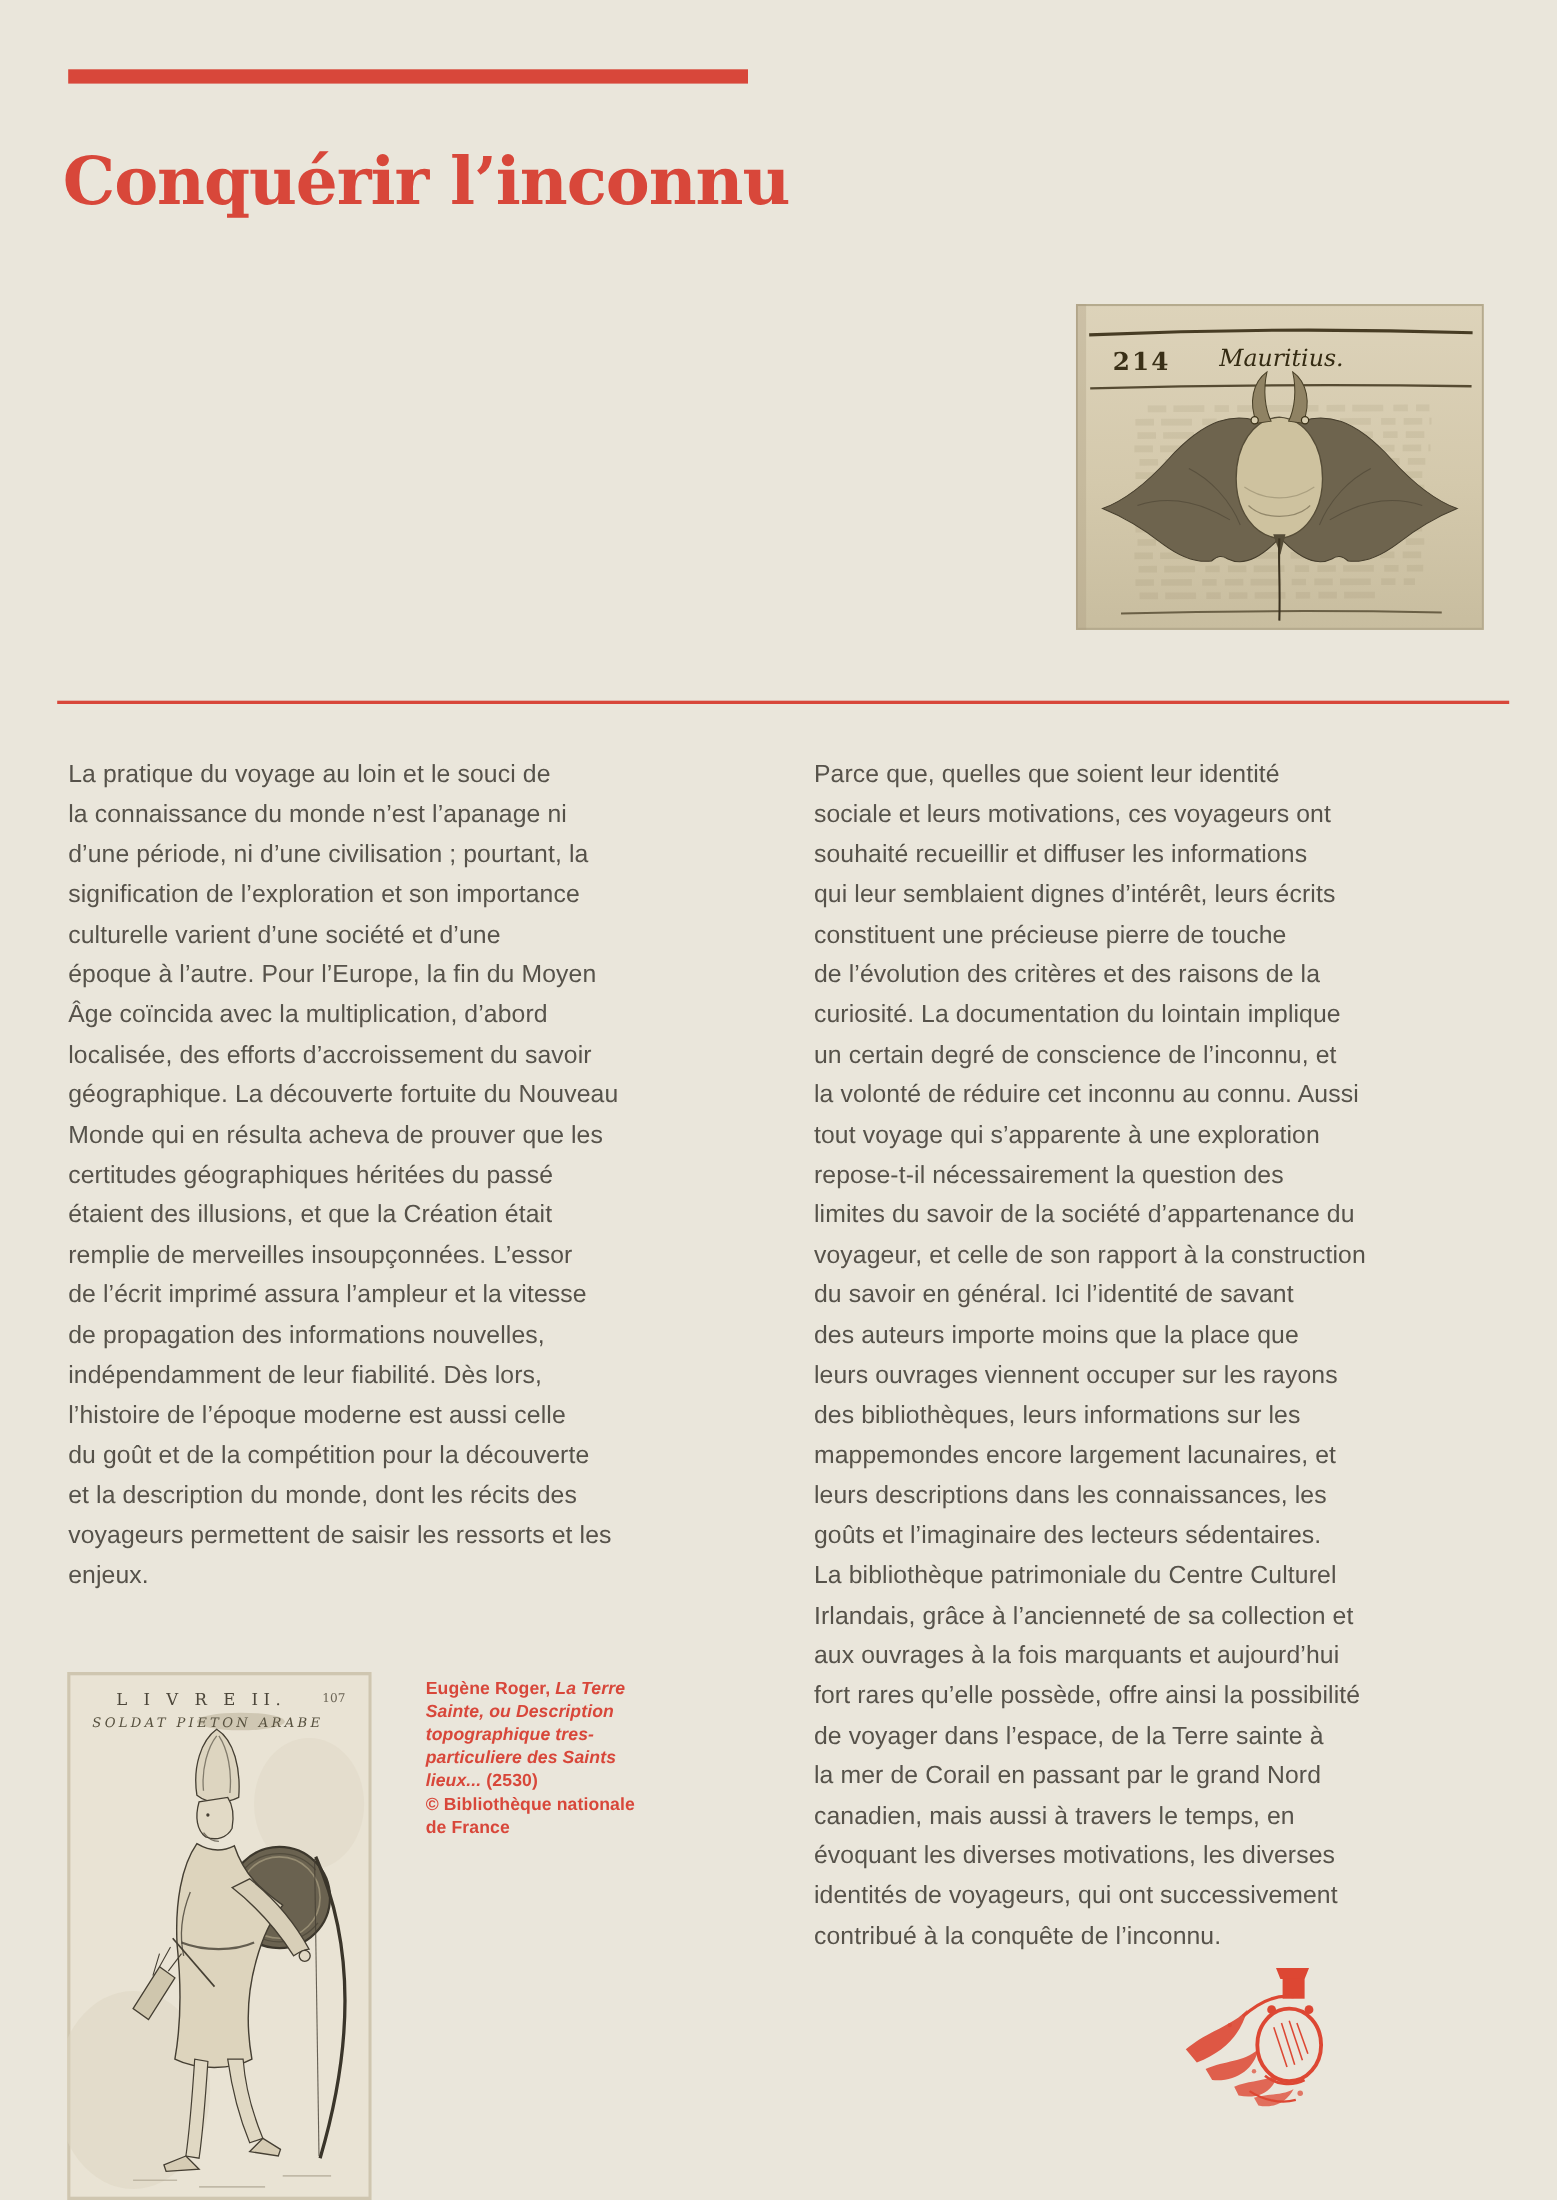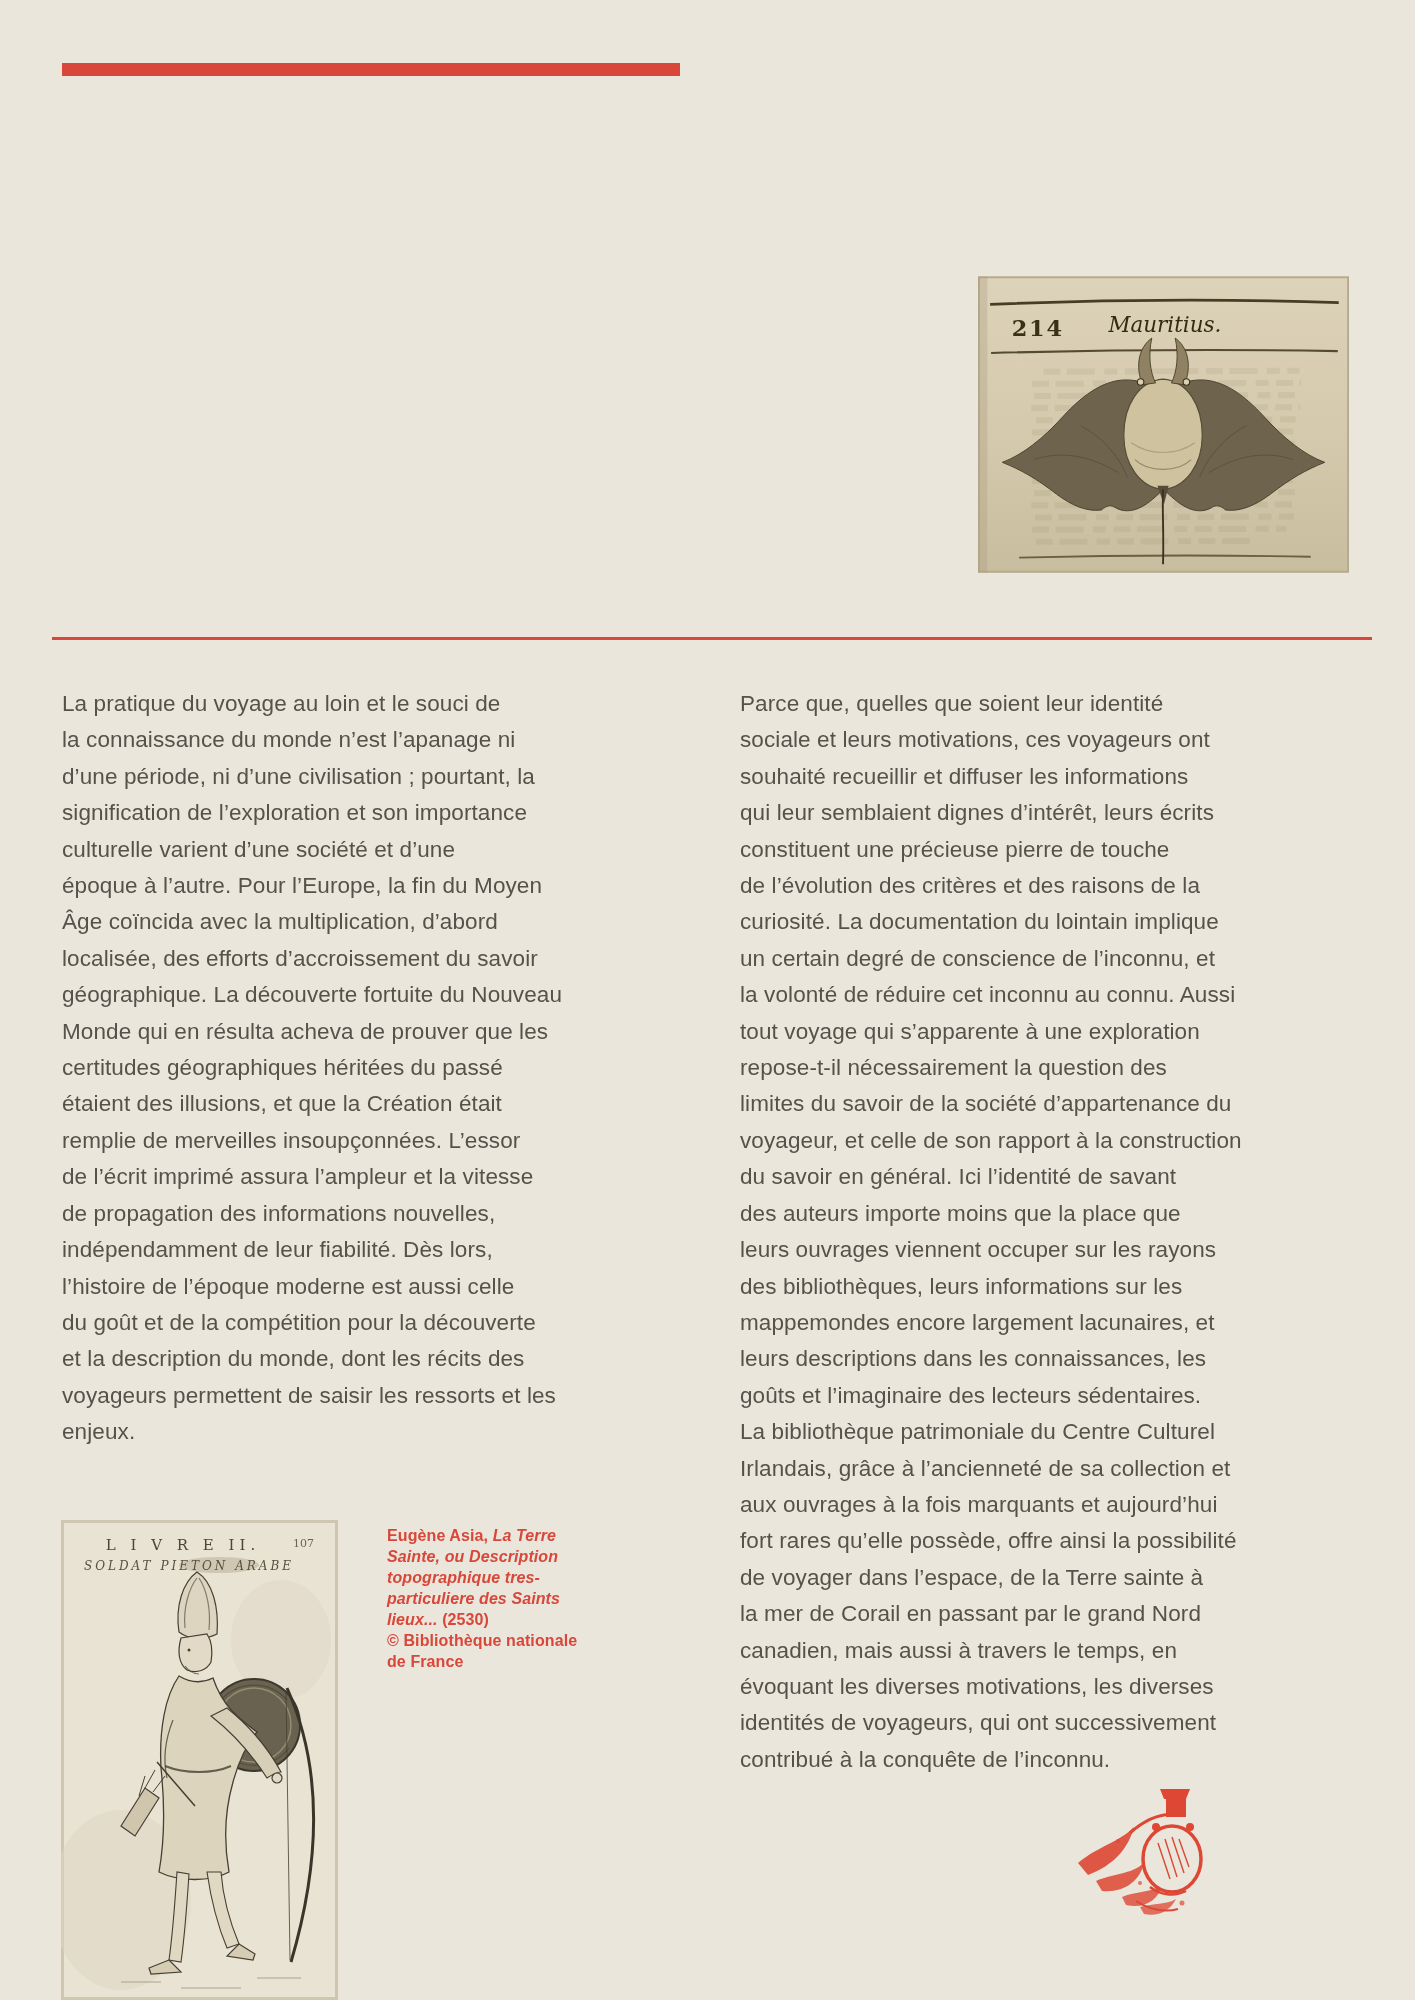--- a/index.html
+++ b/index.html
@@ -56,20 +56,21 @@
     letter-spacing:.2px;white-space:pre-line;
   }
 </style>
 </head>
 <body>
 
 <div class="page">
 
   <div class="topbar"></div>
 
+  <h1 class="title">Conquérir l’inconnu</h1>
 
 
 
   <div class="figure fig-mauritius">
     <svg viewBox="0 0 397 317" aria-hidden="true">
       <defs>
         <linearGradient id="pg" x1="0" y1="0" x2="0" y2="1">
           <stop offset="0" stop-color="#ddd3ba"></stop>
           <stop offset="0.55" stop-color="#d4c9ac"></stop>
           <stop offset="1" stop-color="#c8bd9f"></stop>
@@ -214,21 +215,21 @@
         <g stroke="#9a917c" stroke-width="1.5" opacity="0.5">
           <line x1="60" y1="462" x2="100" y2="462"></line>
           <line x1="120" y1="468" x2="180" y2="468"></line>
           <line x1="196" y1="458" x2="240" y2="458"></line>
         </g>
       </g>
     </svg>
   </div>
 
   <div class="caption caption-roger">
-    <span>Eugène Asia, </span><i>La Terre Sainte, ou Description topographique tres-particuliere des Saints lieux...</i><span> (2530)</span>
+    <span>Eugène Roger, </span><i>La Terre Sainte, ou Description topographique tres-particuliere des Saints lieux...</i><span> (2530)</span>
     <div>© Bibliothèque nationale de France</div>
   </div>
 
   <div class="logo-crest">
     <svg viewBox="0 0 137 137" aria-hidden="true">
       <g fill="#dd4733">
         <path d="M8 80 C30 62 48 60 64 44 C58 66 44 82 18 92 Z" opacity="0.9"></path>
         <path d="M26 98 C44 90 60 92 74 80 C70 98 54 110 32 108 Z" opacity="0.85"></path>
         <path d="M52 114 C66 108 80 110 92 102 C88 118 74 126 56 122 Z" opacity="0.8"></path>
         <path d="M70 124 C84 120 96 122 106 116 C100 128 88 134 74 131 Z" opacity="0.75"></path>

